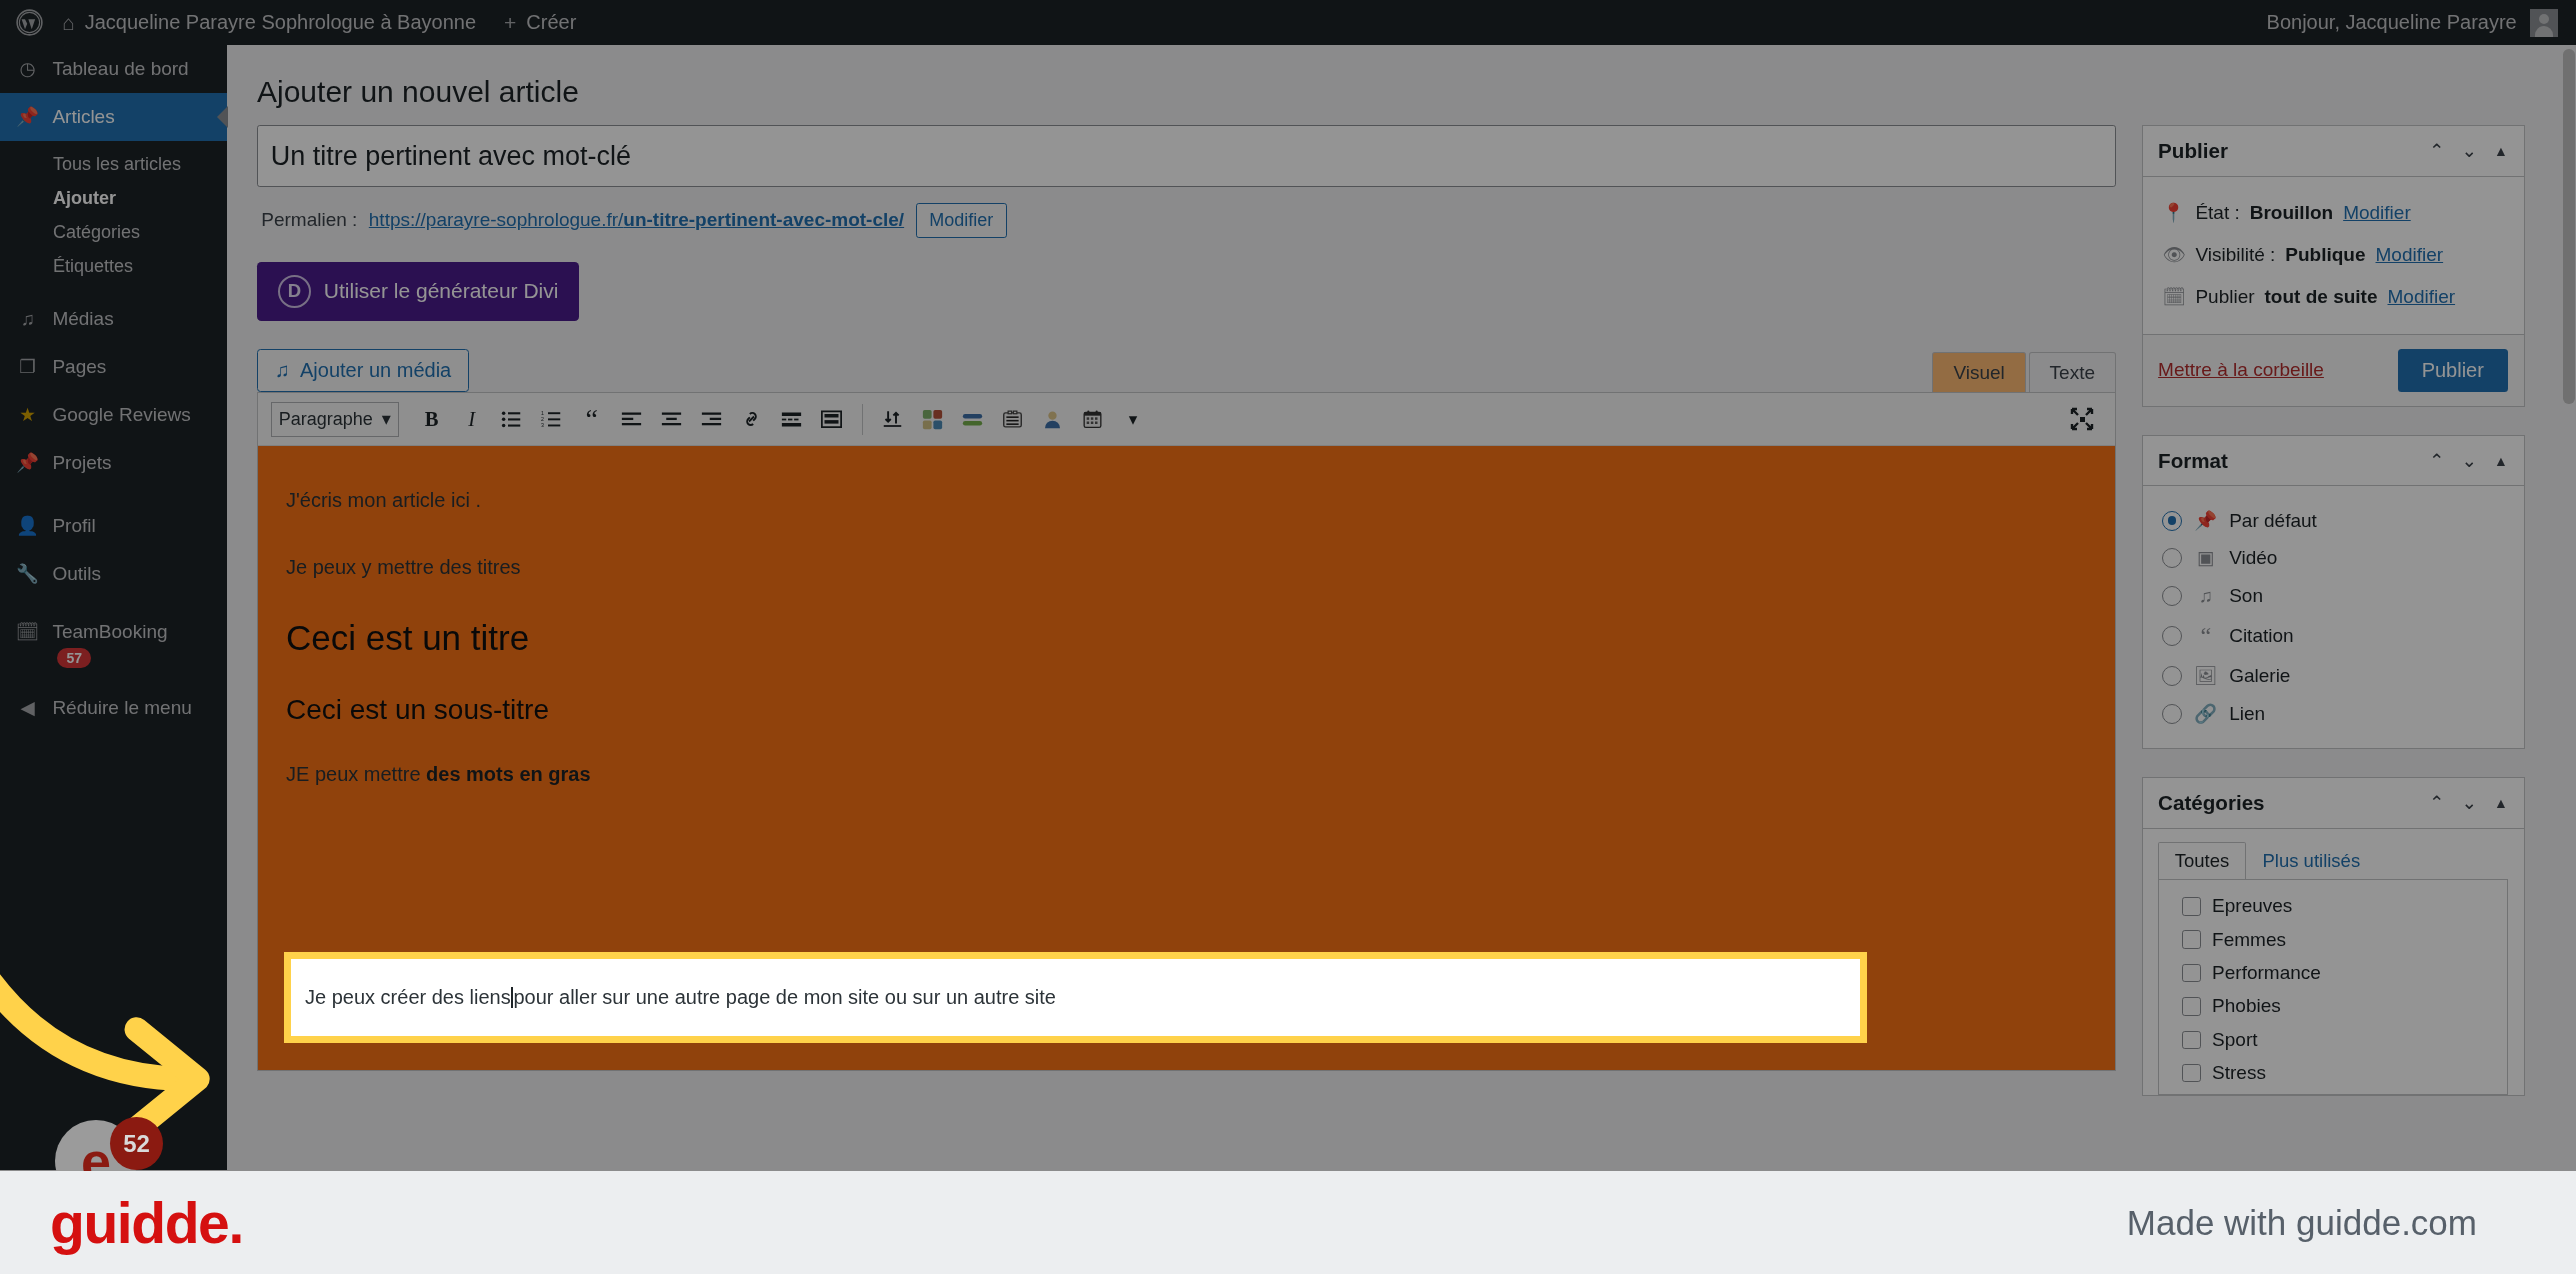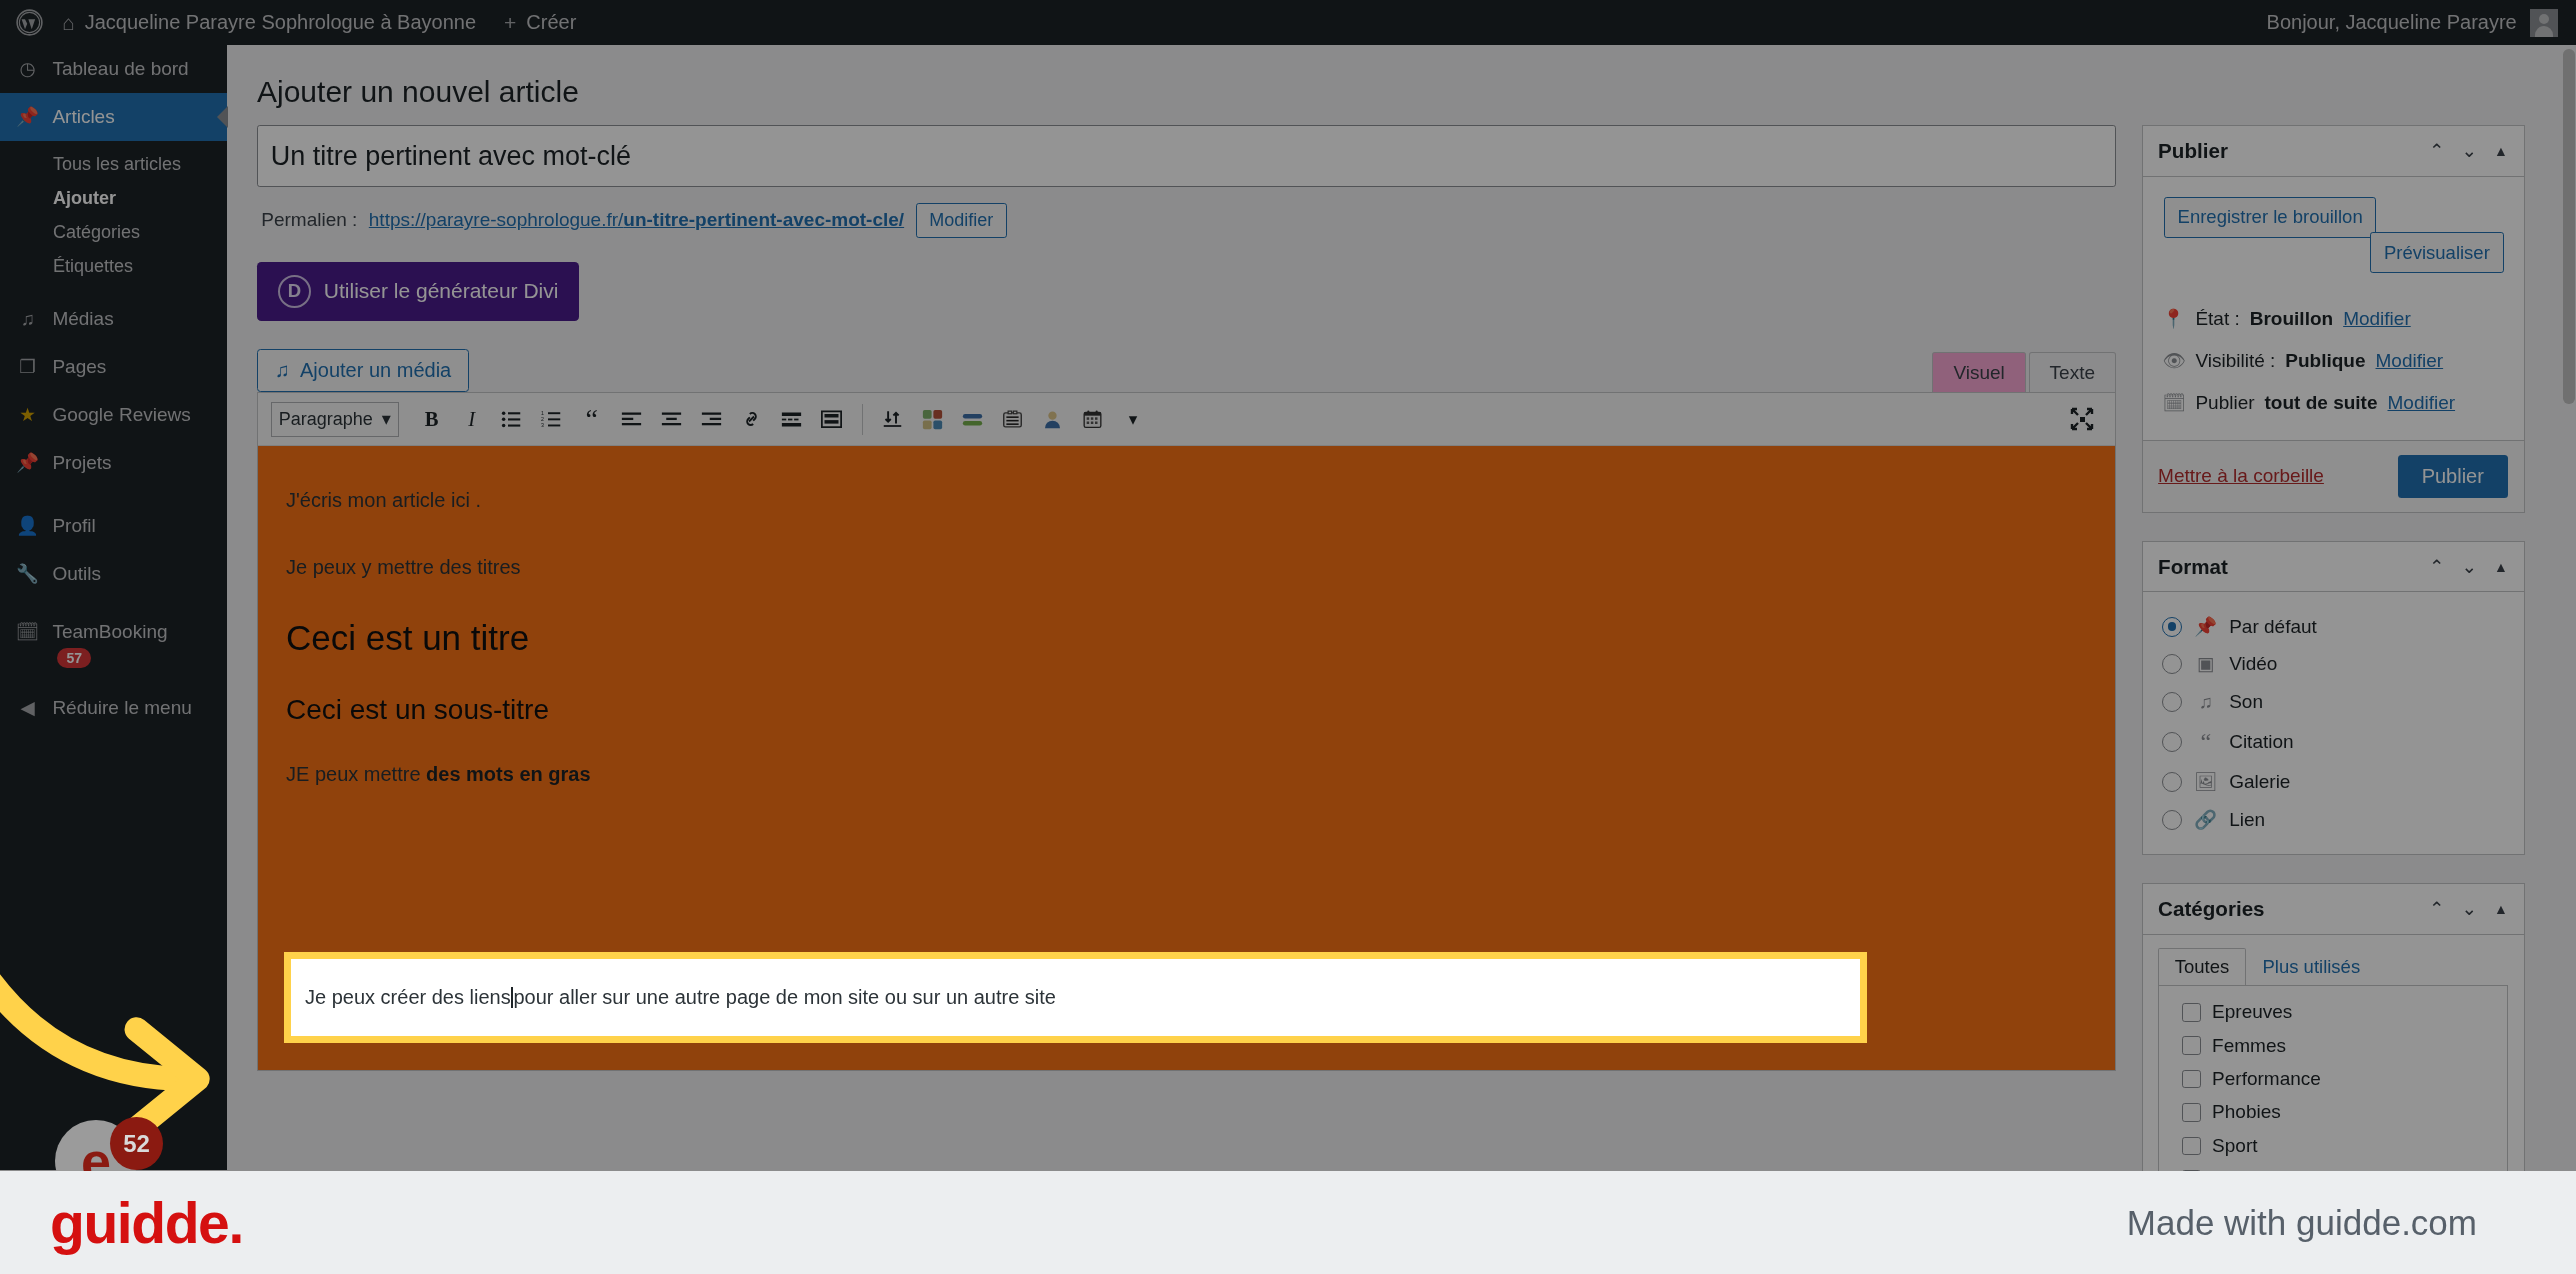--- a/index.html
+++ b/index.html
@@ -102,21 +102,21 @@
     display:inline-flex; align-items:center; gap:10px;
     border:0.7px solid #2271b1; color:#2271b1; background:#f6f7f7;
     border-radius:3.5px; padding:9.2px 17px; font-size:20px;
   }
   .tabs { display:flex; align-items:flex-end; gap:2.8px; }
   .tab {
     border:0.7px solid #c3c4c7; border-bottom:none; background:#f0f0f1;
     padding:8.5px 20px; font-size:19px; color:#3c434a;
     border-radius:2.8px 2.8px 0 0;
   }
-  .tab.active { background:#f9a8d4; border-color:#c3c4c7;margin-left:28px; }
+  .tab.active { background:#fdba74; border-color:#c3c4c7;margin-left:28px; }
 
   .editor-box { border:0.7px solid #c3c4c7; background:#f97316; }
   .toolbar {
     display:flex; align-items:center; gap:0;
     background:#f6f7f7; border-bottom:0.7px solid #ddd;
     padding:7px 12.8px; height:53px;
   }
   .fmt-select {
     display:flex; align-items:center; justify-content:space-between;
     width:128px; height:35px; border:0.7px solid #b0b2b5; background:#f6f7f7;
@@ -495,24 +495,20 @@
             <div class="panel">
               <div class="panel-head">
                 <span class="panel-title">Publier</span>
                 <span class="panel-ctrls">
                   <span>⌃</span>
                   <span>⌄</span>
                   <span style="font-size:14px">▲</span>
                 </span>
               </div>
               <div class="panel-body">
-                <div class="pub-top">
-                  <span class="btn-draft">Enregistrer le brouillon</span>
-                  <span class="btn-preview">Prévisualiser</span>
-                </div>
                 <div class="pub-line">
                   <span class="ic">📍</span>
                   <span>État :</span>
                   <b>Brouillon</b>
                   <span class="lnk">Modifier</span>
                 </div>
                 <div class="pub-line">
                   <span class="ic">👁</span>
                   <span>Visibilité :</span>
                   <b>Publique</b>

